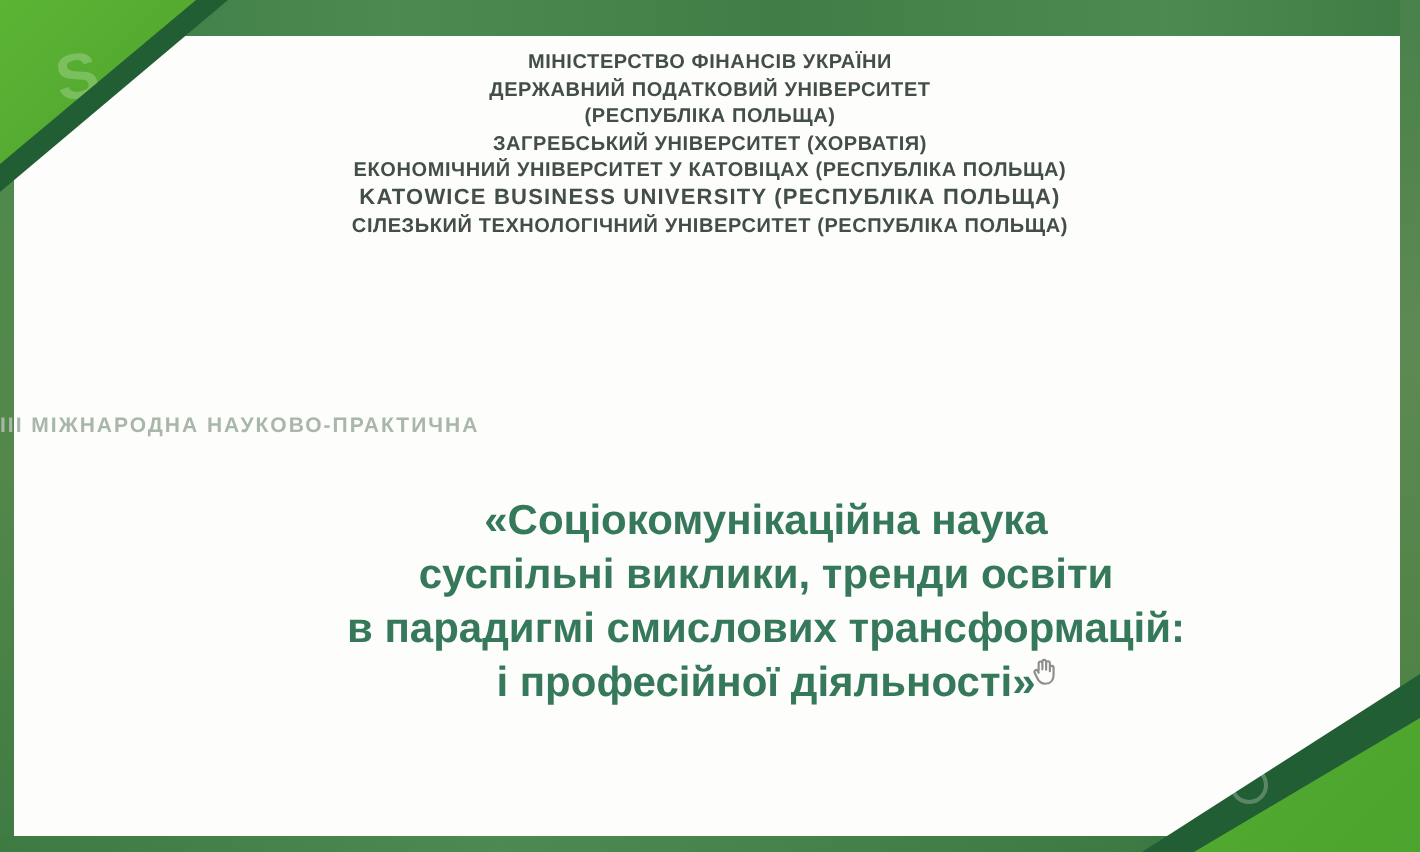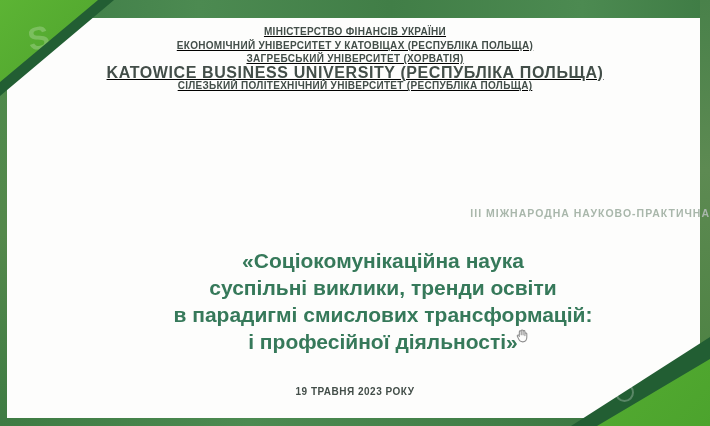--- a/index.html
+++ b/index.html
@@ -31,26 +31,26 @@
   .corner-br-box    { position:absolute; left:563px; top:299px; width:147px; height:127px; }
   .corner-br-dark   { position:absolute; inset:0; background:#225e33;
                       clip-path:polygon(147px 38px, 147px 62px, 38px 127px, 8px 127px); }
   .corner-br-bright { position:absolute; inset:0;
                       background:linear-gradient(135deg,#58b033,#4ca32d);
                       clip-path:polygon(147px 60px, 147px 127px, 34px 127px); }
   .corner-br-mark   { position:absolute; left:52px; top:84px; width:15px; height:15px;
                       border:2px solid rgba(255,255,255,0.25); border-radius:50%; }
 
   
-  .org-list { position:absolute; top:25px; left:40px; width:630px; text-align:center;text-decoration:underline; }
+  .org-list { position:absolute; top:25px; left:40px; width:630px; text-align:center; }
   .org-line { font-size:10px; font-weight:bold; color:#434e49;
               letter-spacing:0.3px; line-height:13.6px; white-space:nowrap; }
-  .org-emph { font-size:16px; letter-spacing:0.6px;text-align:center; }
+  .org-emph { font-size:11px; letter-spacing:0.6px;text-align:center; }
 
-  .conf-type { position:absolute; top:206px; left:0; width:710px; text-align:right; }
+  .conf-type { position:absolute; top:206px; left:0; width:710px; text-align:left; }
   .conf-line { font-size:10.5px; font-weight:bold; color:#a9b7ab;
                letter-spacing:1px; line-height:14.5px; }
 
   .conf-title { position:absolute; top:247px; left:0; width:710px; text-align:center;margin-left:28px; }
   .title-line { font-size:21px; font-weight:bold; color:#36795a; line-height:27px; }
 
   .hand-icon { position:absolute; left:514px; top:328px; width:16px; height:16px; }
 
   .conf-date { position:absolute; top:386px; left:0; width:710px; text-align:center;
                font-size:10px; font-weight:bold; color:#434e49; letter-spacing:0.5px; }
@@ -72,32 +72,34 @@
   <div class="corner-br-box">
     <div class="corner-br-dark"></div>
     <div class="corner-br-bright"></div>
     <span class="corner-br-mark"></span>
   </div>
 
   <div class="org-list">
 
       <div class="org-line">МІНІСТЕРСТВО ФІНАНСІВ УКРАЇНИ</div>
 
+      <div class="org-line">ДЕРЖАВНИЙ ПОДАТКОВИЙ УНІВЕРСИТЕТ</div>
 
 
+      <div class="org-line">(РЕСПУБЛІКА ПОЛЬЩА)</div>
 
 
+      <div class="org-line">ЗАГРЕБСЬКИЙ УНІВЕРСИТЕТ (ХОРВАТІЯ)</div>
+
       <div class="org-line">ЕКОНОМІЧНИЙ УНІВЕРСИТЕТ У КАТОВІЦАХ (РЕСПУБЛІКА ПОЛЬЩА)</div>
-
-      <div class="org-line">ЗАГРЕБСЬКИЙ УНІВЕРСИТЕТ (ХОРВАТІЯ)</div>
 
       <div class="org-line org-emph">KATOWICE BUSINESS UNIVERSITY (РЕСПУБЛІКА ПОЛЬЩА)</div>
 
 
-      <div class="org-line">СІЛЕЗЬКИЙ ПОЛІТЕХНІЧНИЙ УНІВЕРСИТЕТ (РЕСПУБЛІКА ПОЛЬЩА)</div>
+      <div class="org-line">СІЛЕЗЬКИЙ ТЕХНОЛОГІЧНИЙ УНІВЕРСИТЕТ (РЕСПУБЛІКА ПОЛЬЩА)</div>
 
     </div>
 
   <div class="conf-type">
 
       <div class="conf-line">III МІЖНАРОДНА НАУКОВО-ПРАКТИЧНА</div>
 
     </div>
 
   <div class="conf-title">
@@ -115,15 +117,14 @@
     <svg viewBox="0 0 24 24" width="16" height="16">
       <path d="M8 11 V5.5 a1.4 1.4 0 0 1 2.8 0 V10
                M10.8 10 V4.3 a1.4 1.4 0 0 1 2.8 0 V10
                M13.6 10.3 V5.3 a1.4 1.4 0 0 1 2.8 0 V11
                M16.4 11.4 v-2.6 a1.4 1.4 0 0 1 2.8 0 V14
                c0 4-2.4 6.8-6.2 6.8 c-3.4 0-5-1.8-6-4.1 l-2-4.2
                a1.35 1.35 0 0 1 2.3-1.4 L8 12.6" fill="none" stroke="#8d8d8d" stroke-width="1.6" stroke-linecap="round" stroke-linejoin="round"></path>
     </svg>
   </div>
 
-  <div class="conf-date">19 ТРАВНЯ 2023 РОКУ</div>
 
 </div>
 
 </body></html>

